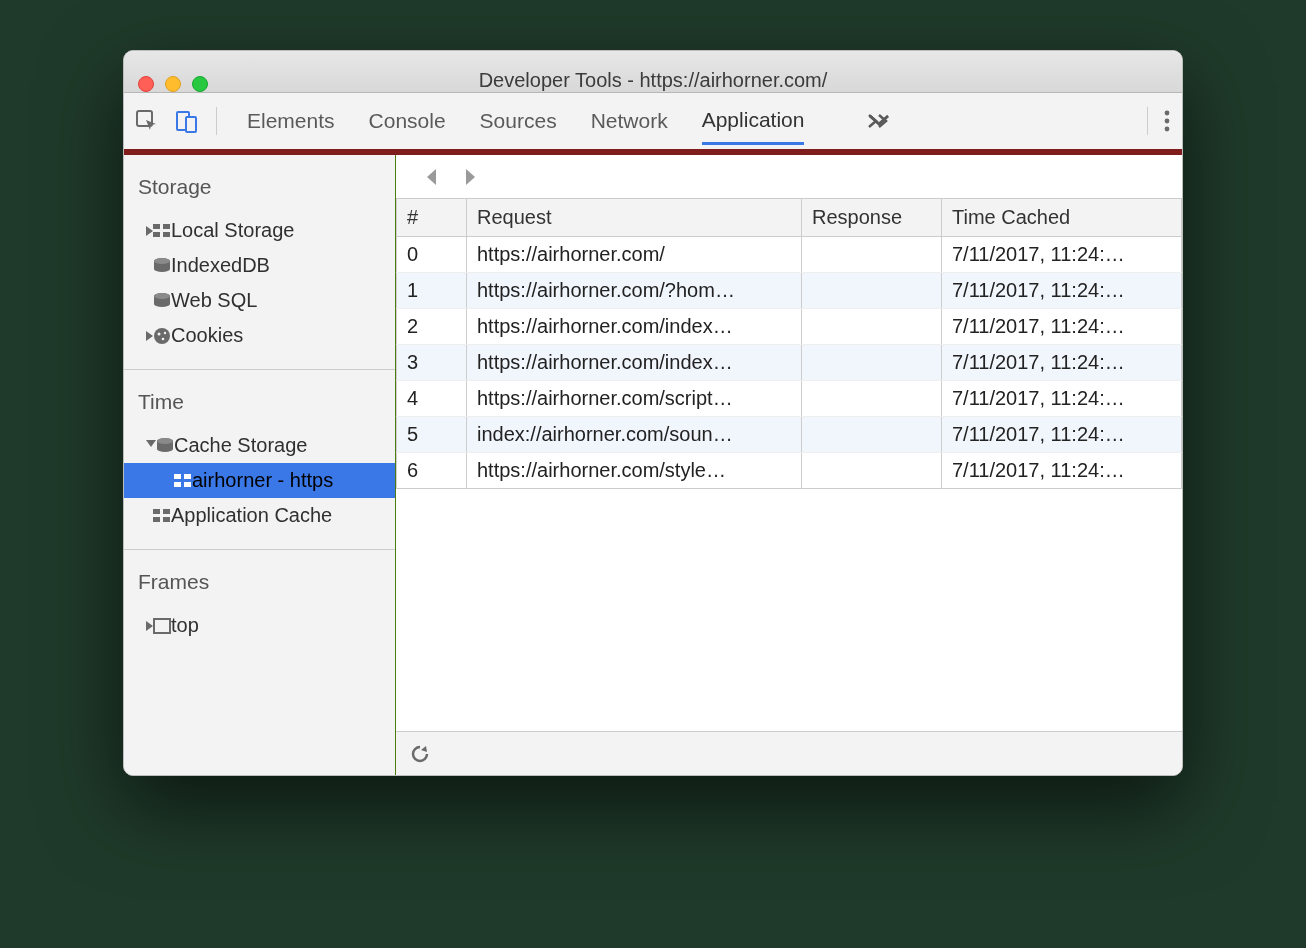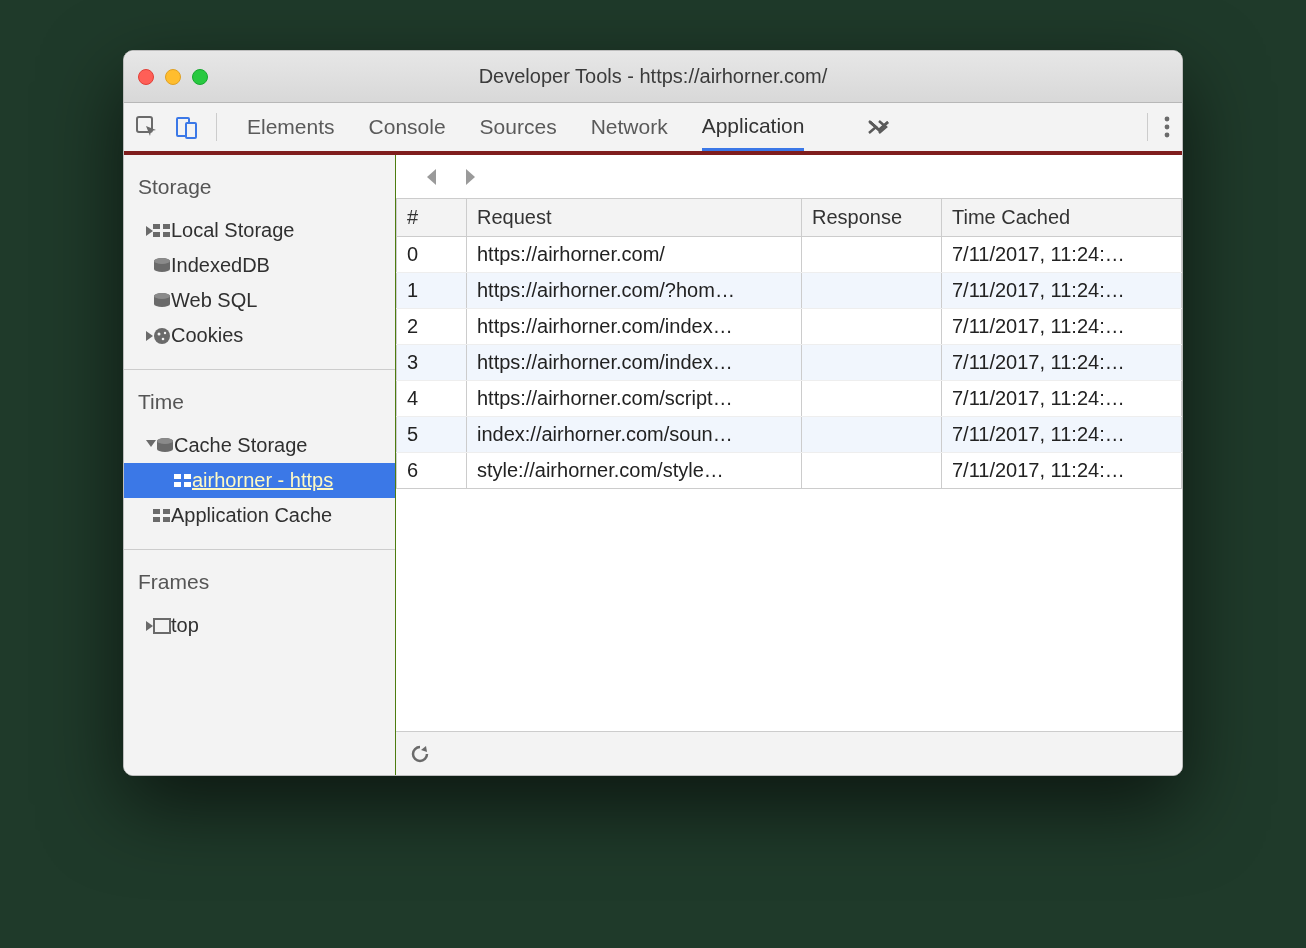--- a/index.html
+++ b/index.html
@@ -15,24 +15,24 @@
   }
   .window {
     width: 1060px;
     background: #fff;
     border-radius: 10px;
     box-shadow: 0 30px 80px rgba(0,0,0,0.6);
     overflow: hidden;
     border: 1px solid #bdbdbd;
   }
   .titlebar {
-    height: 52px;
+    height: 42px;
     background: linear-gradient(#e7e7e7, #d8d8d8);
     display: flex;
-    align-items: center;
+    align-items: flex-end;
     position: relative;
     border-bottom: 1px solid #b7b7b7;
   }
   .traffic {
     display: flex;
     gap: 11px;
     position: absolute;
     left: 14px;
   }
   .traffic .dot {
@@ -40,23 +40,23 @@
   }
   .dot.red { background: #ff5f57; border: 1px solid #e14038; }
   .dot.yellow { background: #ffbd2e; border: 1px solid #dfa023; }
   .dot.green { background: #28c940; border: 1px solid #17a82f; }
   .title {
     margin: 0 auto;
     font-size: 20px;
     color: #3b3b3b;
   }
   .toolbar {
-    height: 52px;
+    height: 62px;
     background: #f3f3f3;
-    border-bottom: 4px solid #7f1d1d;
+    border-bottom: 6px solid #7f1d1d;
     display: flex;
     align-items: center;
     padding: 0 12px;
   }
   .tb-left {
     display: flex;
     align-items: center;
     gap: 18px;
     padding-right: 18px;
     border-right: 1px solid #ccc;
@@ -108,22 +108,21 @@
     display: flex;
     align-items: center;
     padding: 6px 0 6px 22px;
     white-space: nowrap;
     overflow: hidden;
     cursor: pointer;
   }
   .tree-item.level2 { padding-left: 50px; }
   .tree-item.selected {
     background: #3b78e7;
-    color: #fef9c3;
-    text-decoration: underline;
+    color: #000000;
   }
   .arrow {
     width: 0; height: 0;
     border-left: 7px solid #6a6a6a;
     border-top: 5px solid transparent;
     border-bottom: 5px solid transparent;
   }
   .arrow.down {
     border-left: 5px solid transparent;
     border-right: 5px solid transparent;
@@ -407,21 +406,21 @@
                 <td>7/11/2017, 11:24:…</td>
               </tr>
               <tr class="alt">
                 <td>5</td>
                 <td>index://airhorner.com/soun…</td>
                 <td></td>
                 <td>7/11/2017, 11:24:…</td>
               </tr>
               <tr>
                 <td>6</td>
-                <td>style://airhorner.com/style…</td>
+                <td>https://airhorner.com/style…</td>
                 <td></td>
                 <td>7/11/2017, 11:24:…</td>
               </tr>
             </tbody>
         </table>
       </div>
 
       <div class="footer-strip">
         <span>
           <svg width="20" height="20" viewBox="0 0 20 20">

